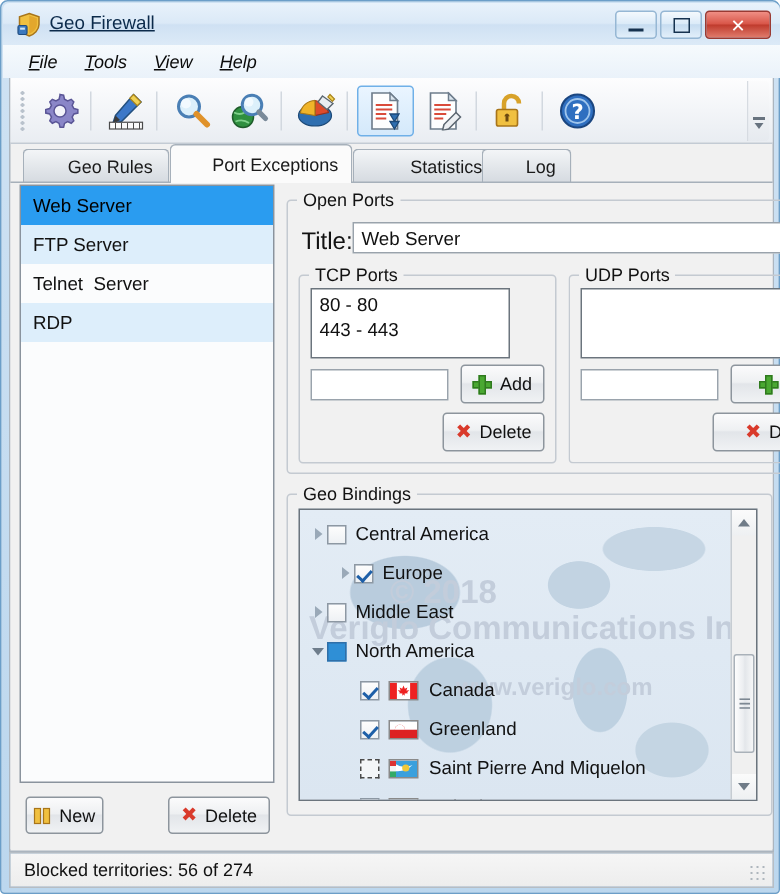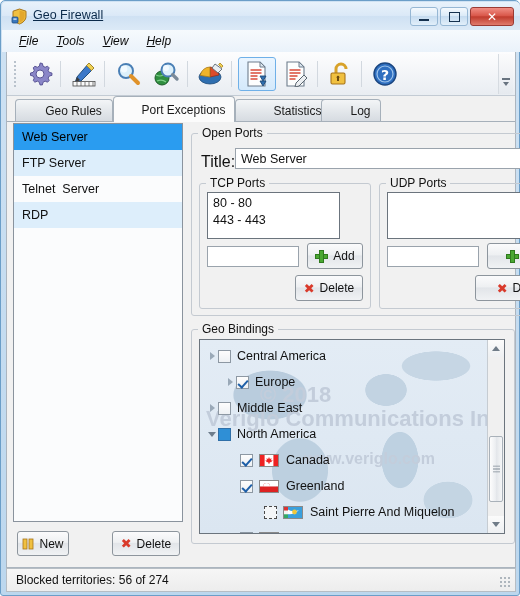--- a/index.html
+++ b/index.html
@@ -579,21 +579,21 @@
                 <svg width="18" height="11" viewBox="0 0 18 11">
                   <rect width="18" height="5.5" fill="#fff"></rect>
                   <rect y="5.5" width="18" height="5.5" fill="#d22"></rect>
                   <circle cx="6.6" cy="5.5" r="3.4" fill="#d22"></circle>
                   <path d="M3.2 5.5 a3.4 3.4 0 0 1 6.8 0 z" fill="#fff"></path>
                 </svg>
               </span>
               <span>Greenland</span>
             </div>
 
-            <div class="trow" style="padding-left:64px">
+            <div class="trow" style="padding-left:40px">
               <span class="cb focus"></span>
               <span class="flag">
                 <svg width="18" height="11" viewBox="0 0 18 11">
                   <rect width="18" height="11" fill="#3aa0dd"></rect>
                   <path d="M3 2 q6 4 12 1 q-5 5 -12 4z" fill="#fff"></path>
                   <rect width="4" height="11" fill="#e8e8e8"></rect>
                   <rect width="4" height="3.7" fill="#d33"></rect>
                   <rect y="3.7" width="4" height="3.6" fill="#f5f5f5"></rect>
                   <rect y="7.3" width="4" height="3.7" fill="#3a6"></rect>
                   <circle cx="10.5" cy="5" r="2.4" fill="#f0c83a"></circle>

